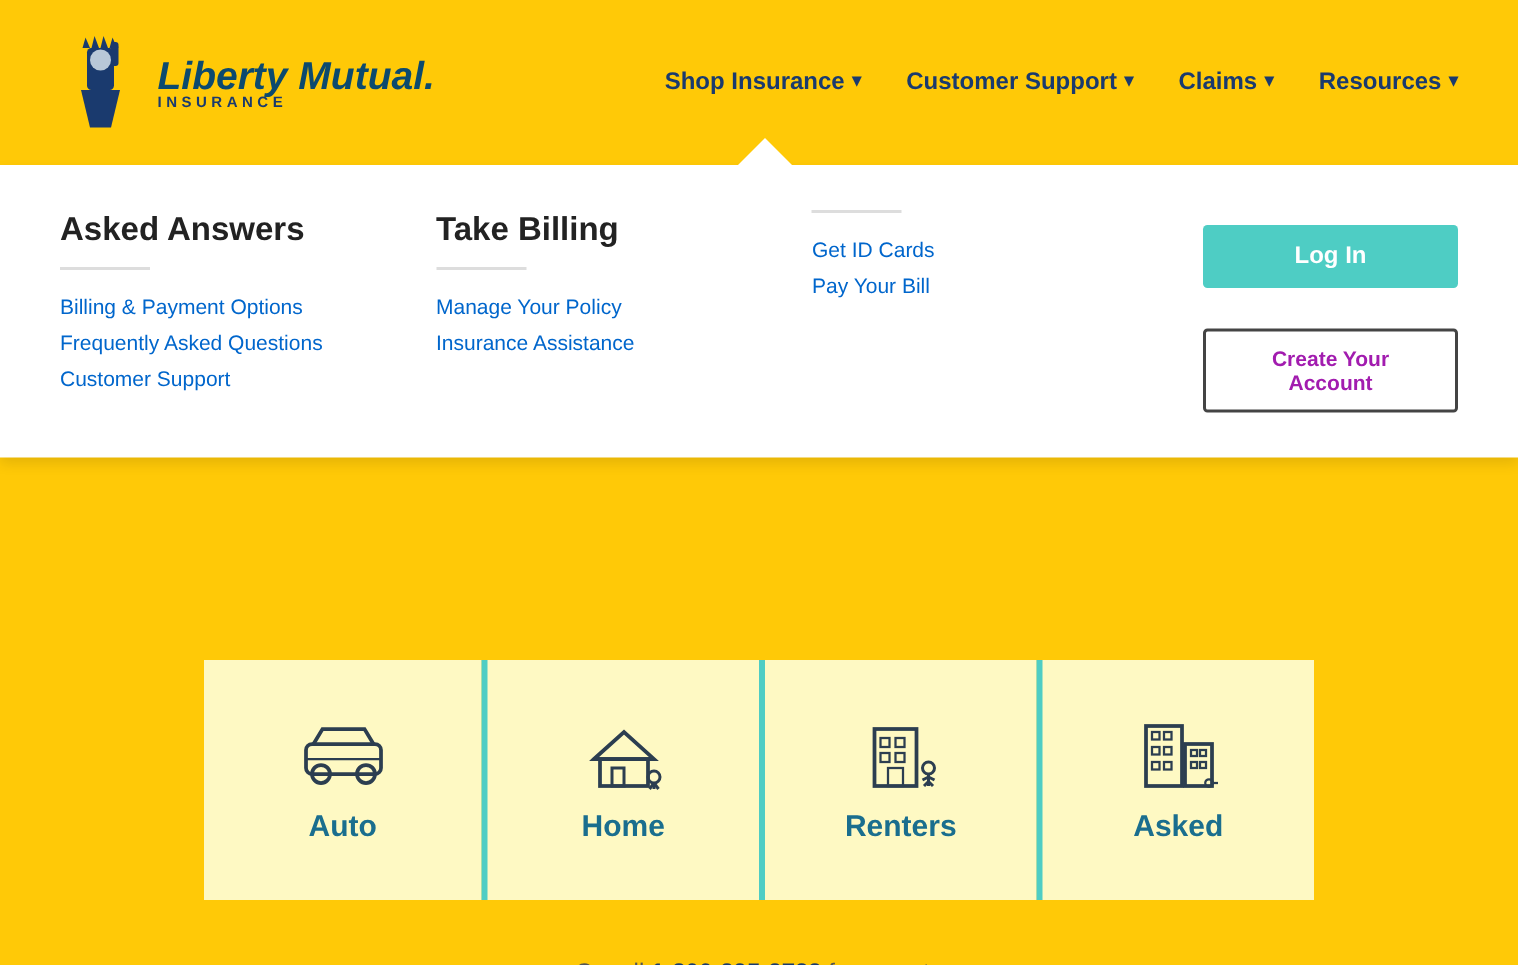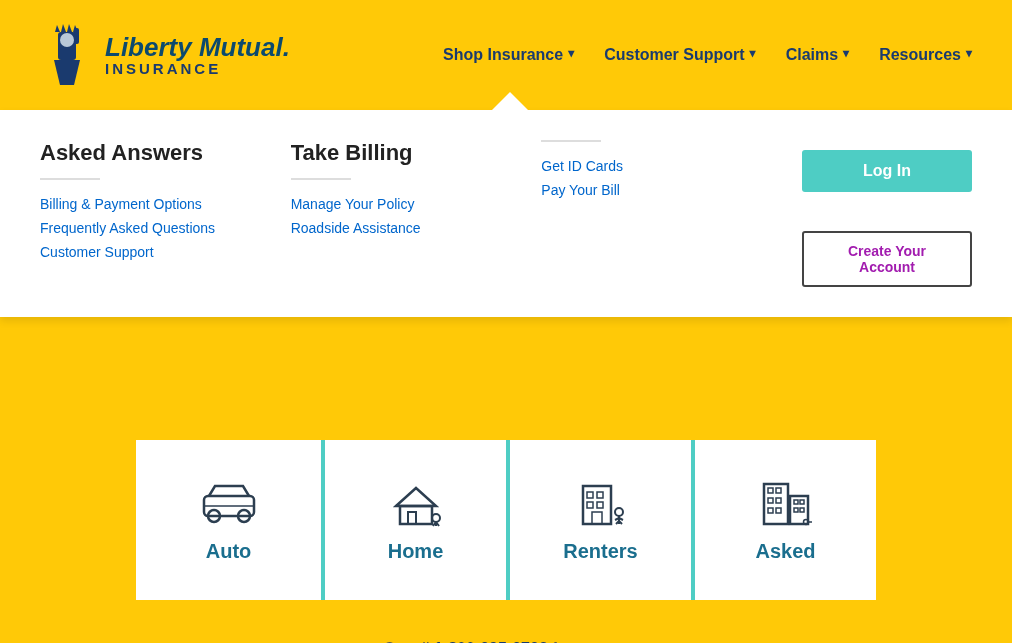--- a/index.html
+++ b/index.html
@@ -29,21 +29,21 @@
       flex-direction: column;
     }
     .logo-name {
       font-size: 26px;
       font-weight: bold;
       color: #0c4a6e;
       font-style: italic;
       line-height: 1;
     }
     .logo-sub {
-      font-size: 15px;
+      font-size: 10px;
       letter-spacing: 3px;
       color: #1a3a6e;
       font-weight: bold;
     }
     .nav {
       display: flex;
       gap: 30px;
       align-items: center;
     }
     .nav-item {
@@ -91,21 +91,20 @@
       padding-right: 30px;
     }
     .dropdown-section:last-child {
       flex: 0 0 180px;
       padding-right: 0;
       display: flex;
       flex-direction: column;
       align-items: flex-end;
       justify-content: flex-start;
       padding-top: 10px;
-      gap: 12px;
     }
     .section-title {
       font-size: 22px;
       font-weight: bold;
       color: #222;
       margin-bottom: 12px;
     }
     .section-divider {
       width: 60px;
       height: 2px;
@@ -155,21 +154,21 @@
       background: #FFC907;
       padding: 30px 60px 0 60px;
       margin-top: 300px;
     }
     .cards-row {
       display: flex;
       gap: 0;
       justify-content: center;
     }
     .insurance-card {
-      background: #ffffff;
+      background: #fef9c3;
       width: 185px;
       height: 160px;
       display: flex;
       flex-direction: column;
       align-items: center;
       justify-content: center;
       gap: 12px;
       cursor: pointer;
       position: relative;
     }
@@ -259,21 +258,21 @@
       <a class="section-link">Frequently Asked Questions</a>
       <a class="section-link">Customer Support</a>
     </div>
   </div>
 
   <div class="dropdown-section">
     <div class="section-title">Take Billing</div>
     <div class="section-divider"></div>
     <div class="section-links">
       <a class="section-link">Manage Your Policy</a>
-      <a class="section-link">Roadside Assistance</a>
+      <a class="section-link">Insurance Assistance</a>
     </div>
   </div>
 
   <div class="dropdown-section">
     <div class="section-divider"></div>
     <div class="section-links">
       <a class="section-link">Get ID Cards</a>
       <a class="section-link">Pay Your Bill</a>
     </div>
   </div>

